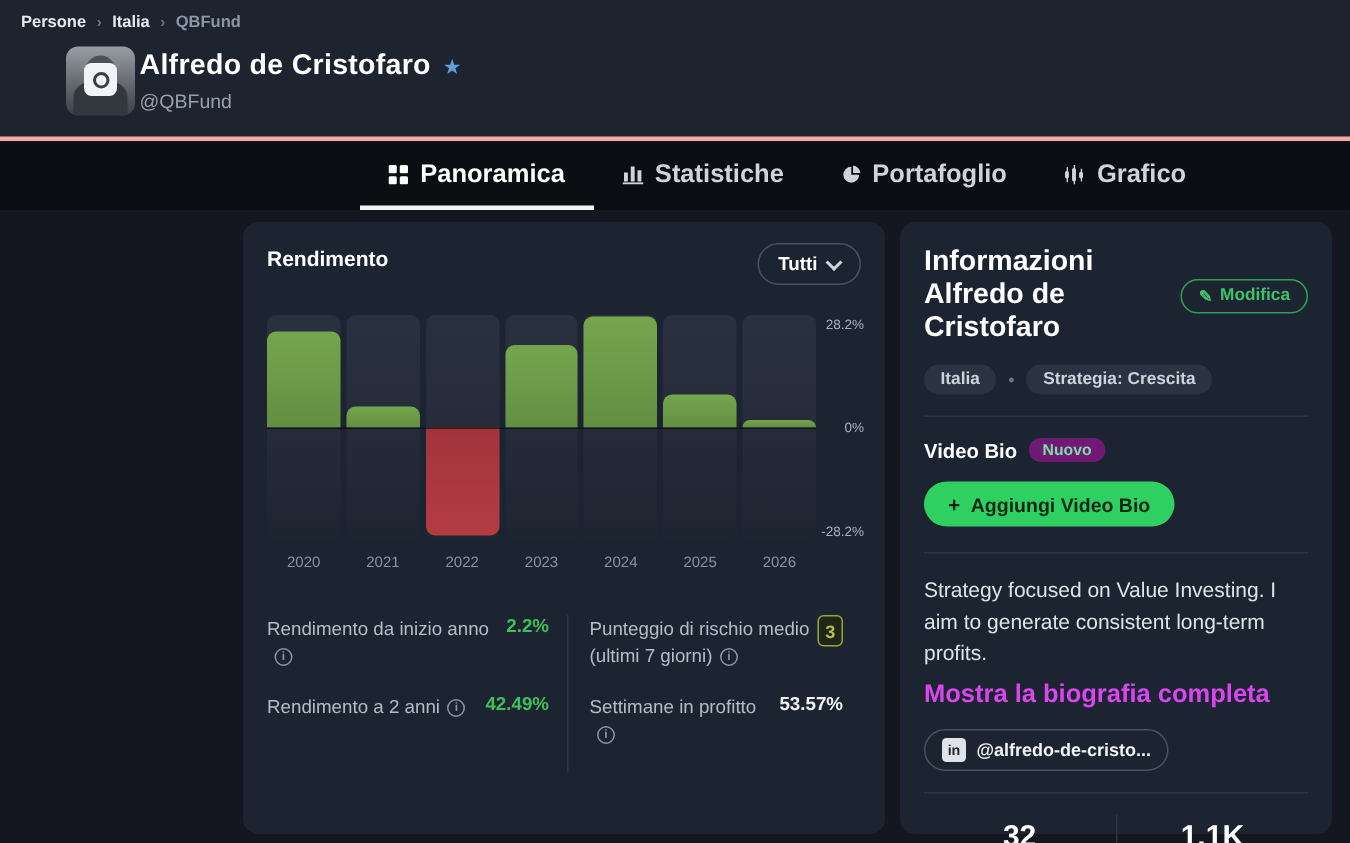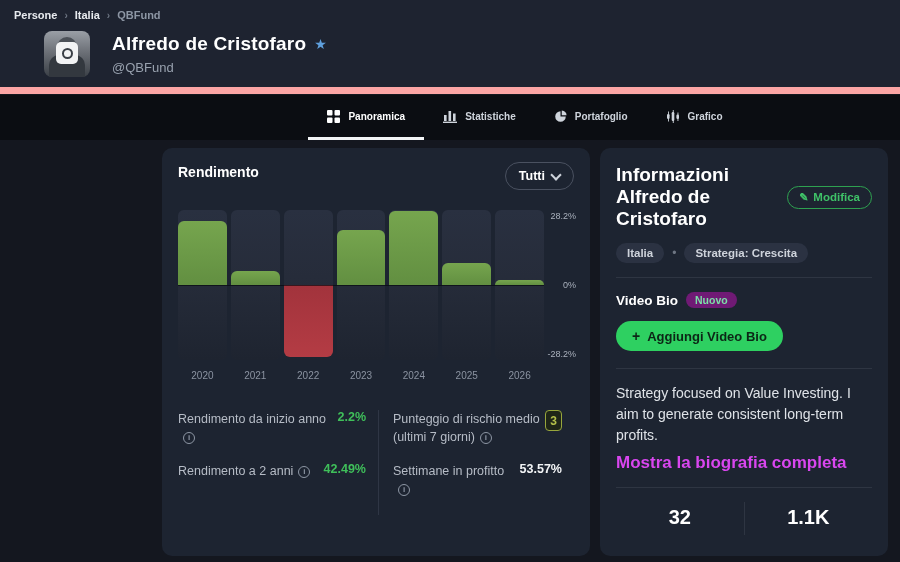--- a/index.html
+++ b/index.html
@@ -3,47 +3,47 @@
 <meta charset="utf-8">
 <style>
   * { box-sizing: border-box; margin: 0; padding: 0; }
   html,body { width:900px; height:562px; }
   body {
     font-family: "Liberation Sans", sans-serif;
     background:#14171f; color:#e9edf2; overflow:hidden; position:relative;
   }
   
   .header { position:absolute; top:0; left:0; width:900px; height:94px;
-    background:#1e2330; border-bottom:7px solid #fca5a5; }
+    background:#1e2330; border-bottom:3px solid #fca5a5; }
   .breadcrumb { position:absolute; top:9px; left:14px; font-size:11px; font-weight:bold;
     display:flex; align-items:center; gap:7px; }
   .crumb { color:#e8ebef; cursor:pointer; }
   .crumb.dim { color:#8d96a4; }
   .crumb-sep { color:#6e7683; font-size:10px; }
-  .profile-row { position:absolute; top:31px; left:12px; display:flex; align-items:center; gap:22px;padding-left:32px; }
+  .profile-row { position:absolute; top:31px; left:12px; display:flex; align-items:center; gap:3px;padding-left:32px; }
   .avatar { width:46px; height:46px; border-radius:8px; position:relative; overflow:hidden;
     background:linear-gradient(180deg,#9a9fa6 0%,#6d7178 45%,#3a3f46 100%); }
   .avatar .head { position:absolute; top:6px; left:13px; width:20px; height:20px; border-radius:50%;
     background:#4c5158; }
   .avatar .shoulders { position:absolute; top:24px; left:5px; width:36px; height:22px;
     border-radius:10px 10px 0 0; background:#33383f; }
   .avatar .badge { position:absolute; top:11px; left:12px; width:22px; height:22px; border-radius:5px;
     background:#f2f3f4; display:flex; align-items:center; justify-content:center; }
   .avatar .badge .ring { width:11px; height:11px; border:2px solid #3a3f46; border-radius:50%; }
   .profile-name-row { display:flex; align-items:center; gap:8px; }
   .profile-name { font-size:19px; font-weight:bold; color:#fff; letter-spacing:.2px; }
   .star { font-size:14px; color:#5f9fdc; }
   .profile-handle { font-size:13px; color:#98a1ae; margin-top:5px; }
   
   .tabbar { position:absolute; top:95px; left:0; width:900px; height:45px; background:#0b0d12;
     display:flex; align-items:stretch; justify-content:center; padding-left:150px; }
   .tab { display:flex; align-items:center; gap:8px; padding:0 19px; cursor:pointer;
     border-bottom:3px solid transparent; color:#cfd4dc; }
   .tab.active { color:#ffffff; border-bottom-color:#f2f4f6; }
-  .tab-label { font-size:10px; font-weight:bold; }
+  .tab-label { font-size:17px; font-weight:bold; }
   .tab-icon svg { display:block; }
   
   .card { position:absolute; background:#1d2431; border-radius:10px; }
   .card-left { top:148px; left:162px; width:428px; height:408px; padding:16px; }
   .card-right { top:148px; left:600px; width:288px; height:408px; padding:16px; }
   .card-title { font-size:14px; font-weight:bold; color:#fff; }
   
   .filter-pill { position:absolute; top:14px; right:16px; display:flex; align-items:center; gap:7px;
     border:1px solid #4a5160; border-radius:16px; padding:6px 13px; cursor:pointer; }
   .filter-label { font-size:12.5px; font-weight:bold; color:#fff; }
@@ -279,20 +279,24 @@
   </div>
   <div class="vb-btn">
     <span class="plus">+</span>
     <span>Aggiungi Video Bio</span>
   </div>
 
   <div class="h-divider" style="margin-top:17px;"></div>
 
   <div class="bio-text">Strategy focused on Value Investing. I aim to generate consistent long-term profits.</div>
   <div class="bio-link">Mostra la biografia completa</div>
+  <div class="li-pill">
+    <span class="li-icon">in</span>
+    <span class="li-text">@alfredo-de-cristo...</span>
+  </div>
 
   <div class="h-divider" style="margin-bottom:0;"></div>
 
   <div class="social-row">
     <div class="social-item">
       <div class="social-value">32</div>
 
     </div>
     <div class="social-item">
       <div class="social-value">1.1K</div>

